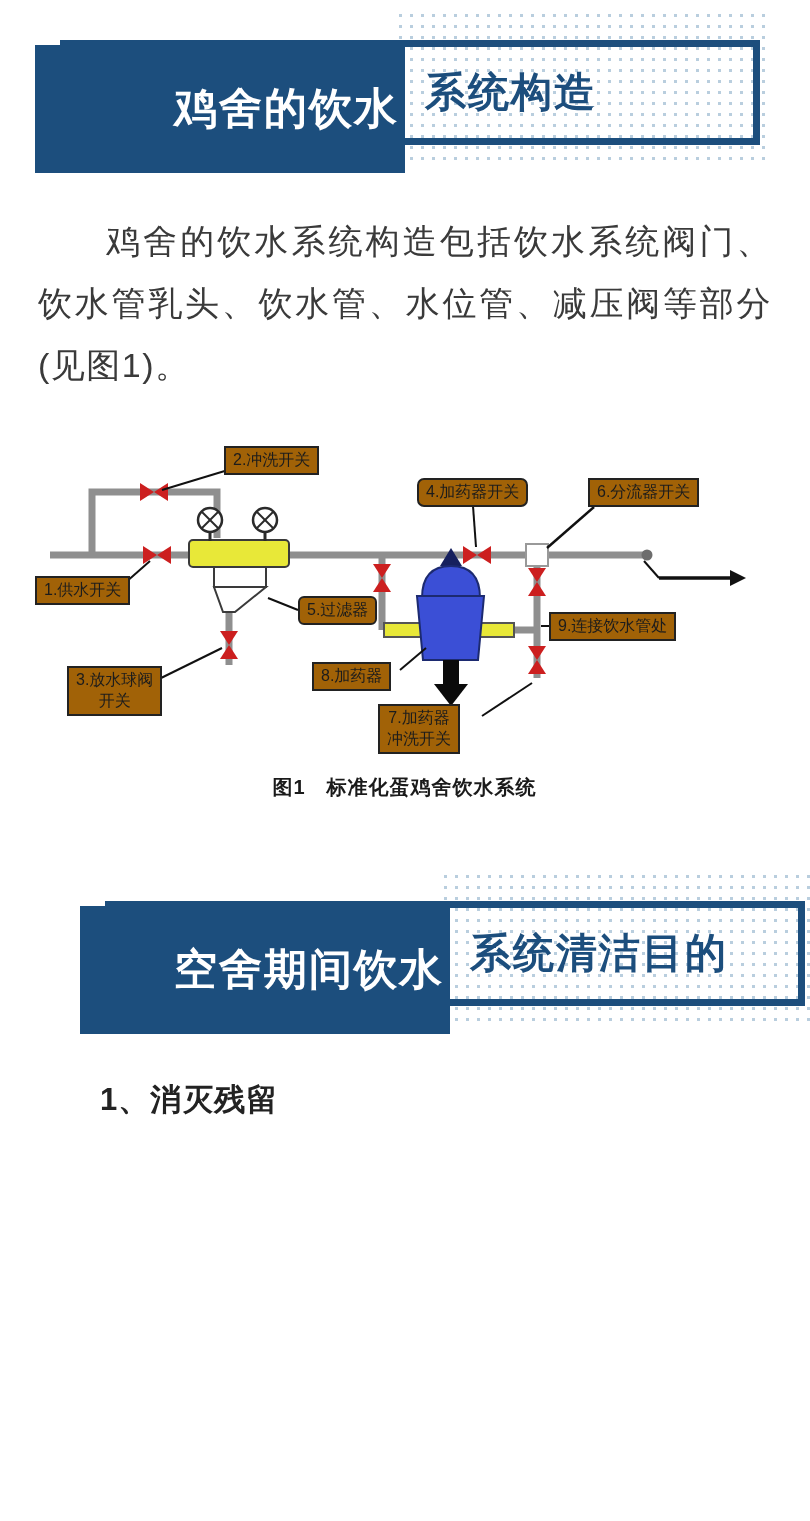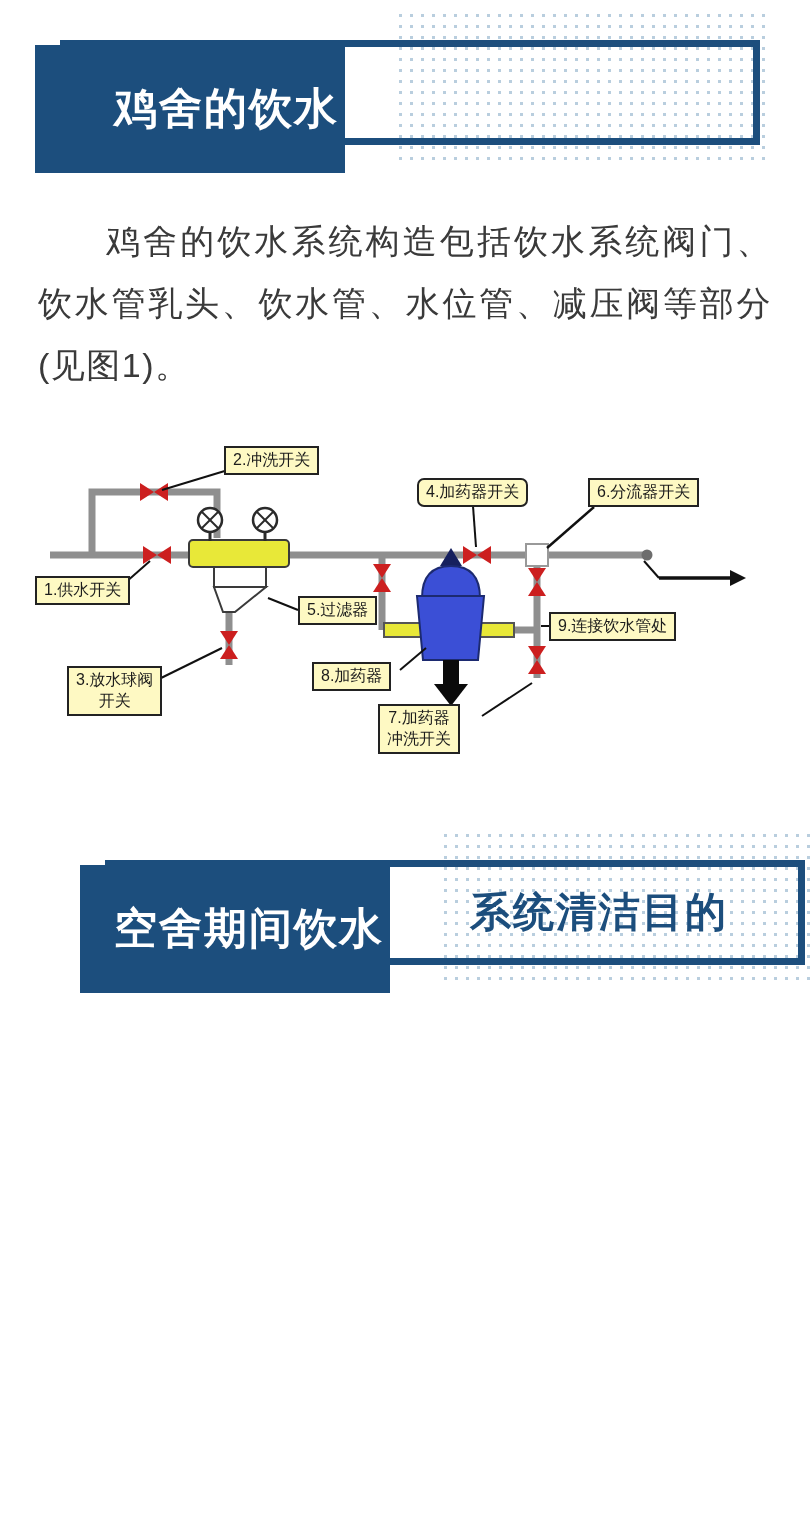--- a/index.html
+++ b/index.html
@@ -23,21 +23,21 @@
   .banner .dots{
     position:absolute;left:395px;top:0;width:377px;height:150px;
     background-image:radial-gradient(var(--dots-blue) 1.7px, transparent 1.9px);
     background-size:11px 11px;
   }
   .banner .outline{
     position:absolute;left:60px;top:30px;width:700px;height:105px;
     border:7px solid var(--navy);
   }
   .banner .solid{
-    position:absolute;left:35px;top:35px;width:310px;height:128px;
+    position:absolute;left:35px;top:35px;width:370px;height:128px;
     background:var(--navy);color:#fff;
     display:flex;align-items:center;justify-content:flex-end;
     padding-right:6px;font-size:43px;font-weight:700;letter-spacing:2px;
   }
   .banner .rtext{
     position:absolute;left:425px;top:30px;height:105px;
     display:flex;align-items:center;
     font-size:41px;font-weight:700;color:var(--navy);letter-spacing:2px;
   }
   #banner1{margin-top:10px;}
@@ -52,46 +52,47 @@
   }
   .body-par{
     margin:14px 38px 0;font-size:30px;line-height:62px;
     text-align:justify;text-indent:2em;letter-spacing:1.5px;color:var(--body-text);
   }
   
   .figure{margin:44px 0 0 32px;width:745px;}
   .fig-canvas{position:relative;width:745px;height:320px;}
   .fig-canvas svg{position:absolute;left:0;top:0;}
   .fig-label{
-    position:absolute;background:#fef9c3;border:2px solid #222;color:#1c1c1c;
+    position:absolute;background:#a16207;border:2px solid #222;color:#1c1c1c;
     font-size:16px;line-height:1.3;padding:2px 7px;white-space:pre-line;text-align:center;
   }
   #lbl1{left:3px;top:136px;}
   #lbl2{left:192px;top:6px;}
   #lbl3{left:35px;top:226px;}
   #lbl4{left:385px;top:38px;border-radius:7px;}
-  #lbl5{left:266px;top:156px;}
+  #lbl5{left:266px;top:156px;border-radius:6px;}
   #lbl6{left:556px;top:38px;text-align:right;}
   #lbl7{left:346px;top:264px;}
   #lbl8{left:280px;top:222px;}
   #lbl9{left:517px;top:172px;}
   .fig-caption{
     margin-top:14px;width:745px;text-align:center;
     font-size:20px;font-weight:700;color:#1a1a1a;letter-spacing:1px;
   }
 </style>
 </head>
 <body>
 
 <div class="page">
 
   <div class="banner" id="banner1">
     <div class="dots"></div>
     <div class="outline"></div>
     <div class="solid">鸡舍的饮水</div>
+    <div class="rtext">系统构造</div>
   </div>
 
   <p class="intro">鸡舍的饮水系统构造包括饮水系统阀门、饮水管乳头、饮水管、水位管、减压阀等部分(见图1)。</p>
 
   <div class="figure">
     <div class="fig-canvas">
       <svg width="745" height="320" viewBox="0 0 745 320">
         <defs>
           <g id="valveH">
             <polygon points="-14,-9 0,0 -14,9" style="fill:var(--valve-red)"></polygon>
@@ -172,23 +173,25 @@
       <div class="fig-label" id="lbl3">3.放水球阀
 开关</div>
       <div class="fig-label" id="lbl4">4.加药器开关</div>
       <div class="fig-label" id="lbl5">5.过滤器</div>
       <div class="fig-label" id="lbl6">6.分流器开关</div>
       <div class="fig-label" id="lbl7">7.加药器
 冲洗开关</div>
       <div class="fig-label" id="lbl8">8.加药器</div>
       <div class="fig-label" id="lbl9">9.连接饮水管处</div>
     </div>
+    <div class="fig-caption">图1　标准化蛋鸡舍饮水系统</div>
   </div>
 
   <div class="banner" id="banner2">
     <div class="dots"></div>
     <div class="outline"></div>
     <div class="solid">空舍期间饮水</div>
     <div class="rtext">系统清洁目的</div>
   </div>
 
+  <h3 class="section-heading">1、消灭残留</h3>
 
 </div>
 
 </body></html>

